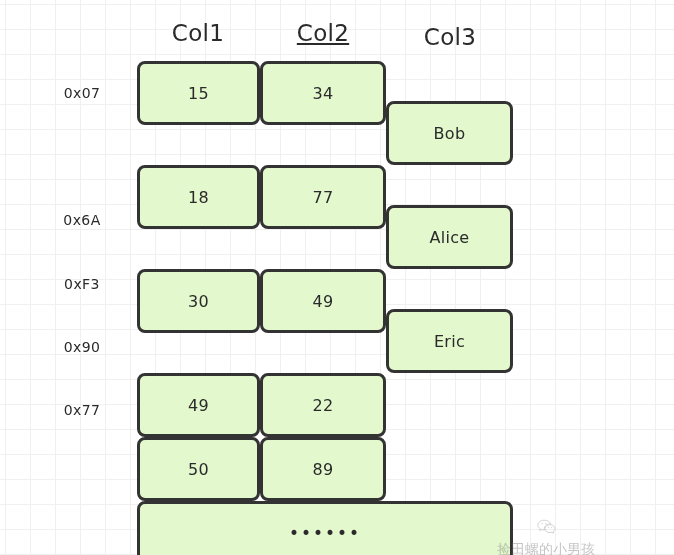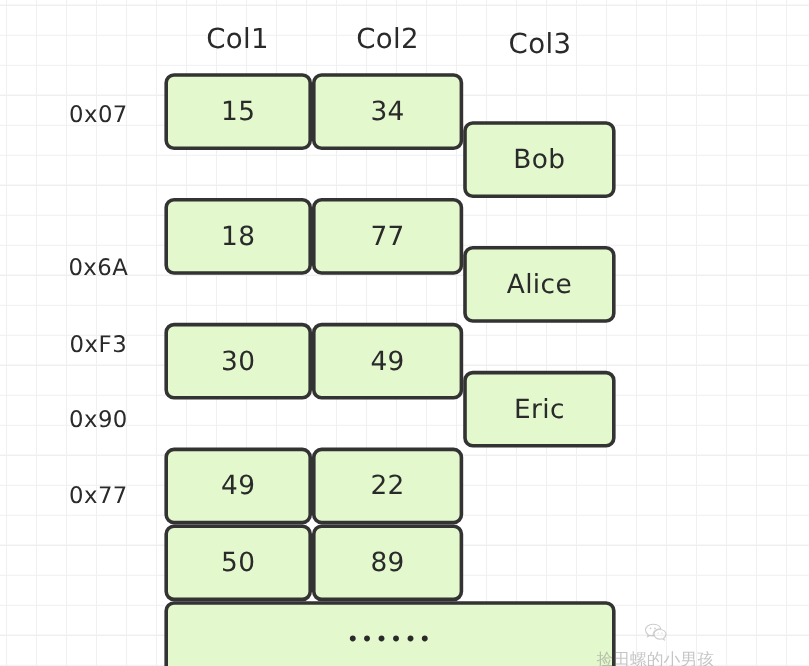--- a/index.html
+++ b/index.html
@@ -35,30 +35,30 @@
   
   .col-header {
     position: absolute;
     font-size: 23px;
     color: #2a2a2a;
     text-align: center;
     white-space: nowrap;
     letter-spacing: 0.3px;
   }
   #col-h-0 { left: 137px; top: 20px; width: 122px; }
-  #col-h-1 { left: 262px; top: 20px; width: 122px; }
+  #col-h-1 { left: 262px; top: 20px; width: 122px; text-decoration: underline; }
   #col-h-2 { left: 389px; top: 24px; width: 122px; }
 
   
   .row-label {
     position: absolute;
     left: 34px;
     width: 96px;
     text-align: center;
-    font-size: 19px;
+    font-size: 14px;
     color: #2a2a2a;
     white-space: nowrap;
     letter-spacing: 0.4px;
   }
 
   
   #table {
     position: absolute;
     left: 137px;
     top: 61px;
@@ -69,21 +69,21 @@
     width: 100%;
   }
   .cell {
     box-sizing: border-box;
     background: #e3f8cd;
     border: 3px solid #333333;
     border-radius: 8px;
     display: flex;
     align-items: center;
     justify-content: center;
-    font-size: 22px;
+    font-size: 16px;
     color: #2a2a2a;
     height: 64px;
     letter-spacing: 0.3px;
   }
   .c0 { width: 123px; }
   .c1 { width: 126px; }
   .c2 { width: 127px; margin-top: 40px; }
   .cell-merged {
     box-sizing: border-box;
     width: 376px;

